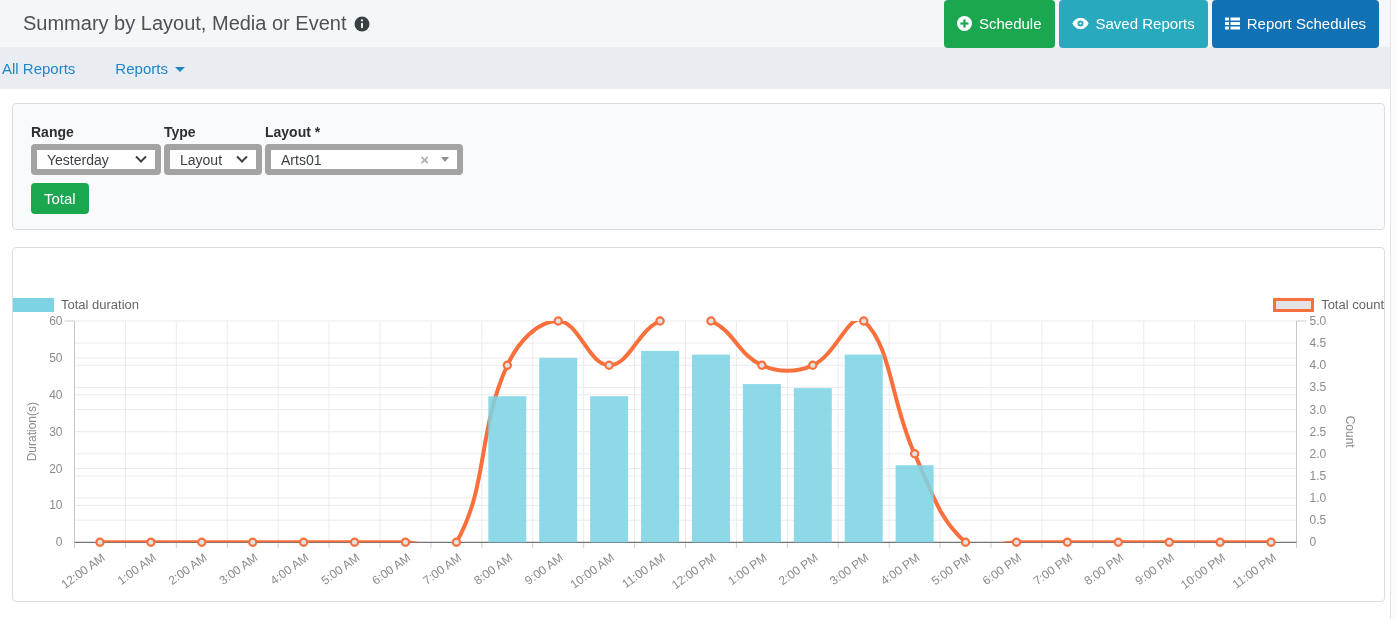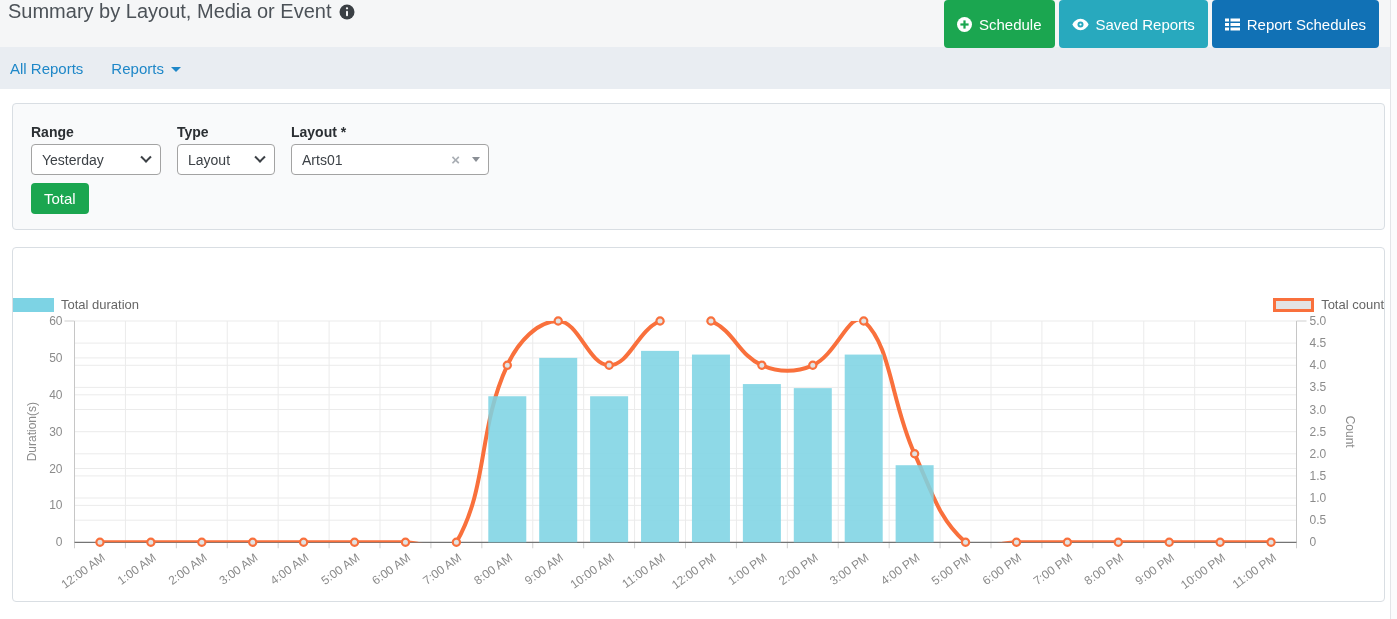--- a/index.html
+++ b/index.html
@@ -1,40 +1,40 @@
 <!DOCTYPE html>
 <html><head>
 <meta charset="utf-8">
 <style>
   * { box-sizing: border-box; margin: 0; padding: 0; }
   html,body { width:1397px; height:619px; overflow:hidden; background:#fff;
               font-family:"Liberation Sans", sans-serif; }
 
   
-  .topbar { height:47px; background:#f5f6f7; display:flex; align-items:flex-start;
-            padding:0 18px 0 8px; }
+  .topbar { height:47px; background:#f5f6f7; display:flex; align-items:center;
+            padding:0 18px 0 23px; }
   .page-title { font-size:20px; color:#4c5258; font-weight:400; display:flex; align-items:center; gap:8px;}
   .info-icon { display:inline-flex; width:16px; height:16px; }
   .topbar-buttons { margin-left:auto; display:flex; gap:4px; }
   .tbtn { height:48px; border:none; border-radius:4px; color:#fff; font-size:15px;
           font-family:inherit; display:flex; align-items:center; gap:7px; padding:0 13px; cursor:pointer; }
   .tbtn svg { flex:0 0 auto; }
 
   
-  .navbar { height:42px; background:#e9edf2; display:flex; align-items:center; padding:0 10px; gap:28px; }
+  .navbar { height:42px; background:#e9edf2; display:flex; align-items:center; padding:0 2px; gap:40px; }
   .nav-link { color:#1e87c8; font-size:15px; text-decoration:none; display:flex; align-items:center; gap:7px; cursor:pointer; }
   .caret-down { width:0; height:0; border-left:5px solid transparent; border-right:5px solid transparent;
                 border-top:5px solid #1e87c8; display:inline-block; margin-top:2px;}
 
   
   .card { border:1px solid #d9dee3; border-radius:4px; margin:0 12px; background:#fff; }
   .filter-card { margin-top:14px; background:#f9fafb; padding:20px 18px 20px 18px; height:127px;}
-  .filter-row { display:flex; gap:16px; align-items:flex-start; }
+  .filter-row { display:flex; gap:3px; align-items:flex-start; }
   .field label { display:block; font-size:14px; font-weight:bold; color:#2b2f33; margin-bottom:4px; }
-  .control { height:31px; background:#fff; border:1px solid #a3a3a3; border-radius:4px;
+  .control { height:31px; background:#fff; border:6px solid #a3a3a3; border-radius:4px;
              display:flex; align-items:center; font-size:14px; color:#3c4146; padding:0 10px; cursor:pointer;}
   .control.range { width:130px; }
   .control.type  { width:98px; }
   .control.layout{ width:198px; padding-right:8px;}
   .control .grow { flex:1 1 auto; }
   .chev { width:8px; height:8px; border-right:2px solid #3c4146; border-bottom:2px solid #3c4146;
           transform:rotate(45deg) translate(-2px,-2px); flex:0 0 auto; }
   .clear-x { color:#a9aeb4; font-size:15px; font-weight:bold; margin-right:12px; cursor:pointer;}
   .sel2-arrow { width:0; height:0; border-left:4px solid transparent; border-right:4px solid transparent;
                 border-top:5px solid #8a8f95; }

